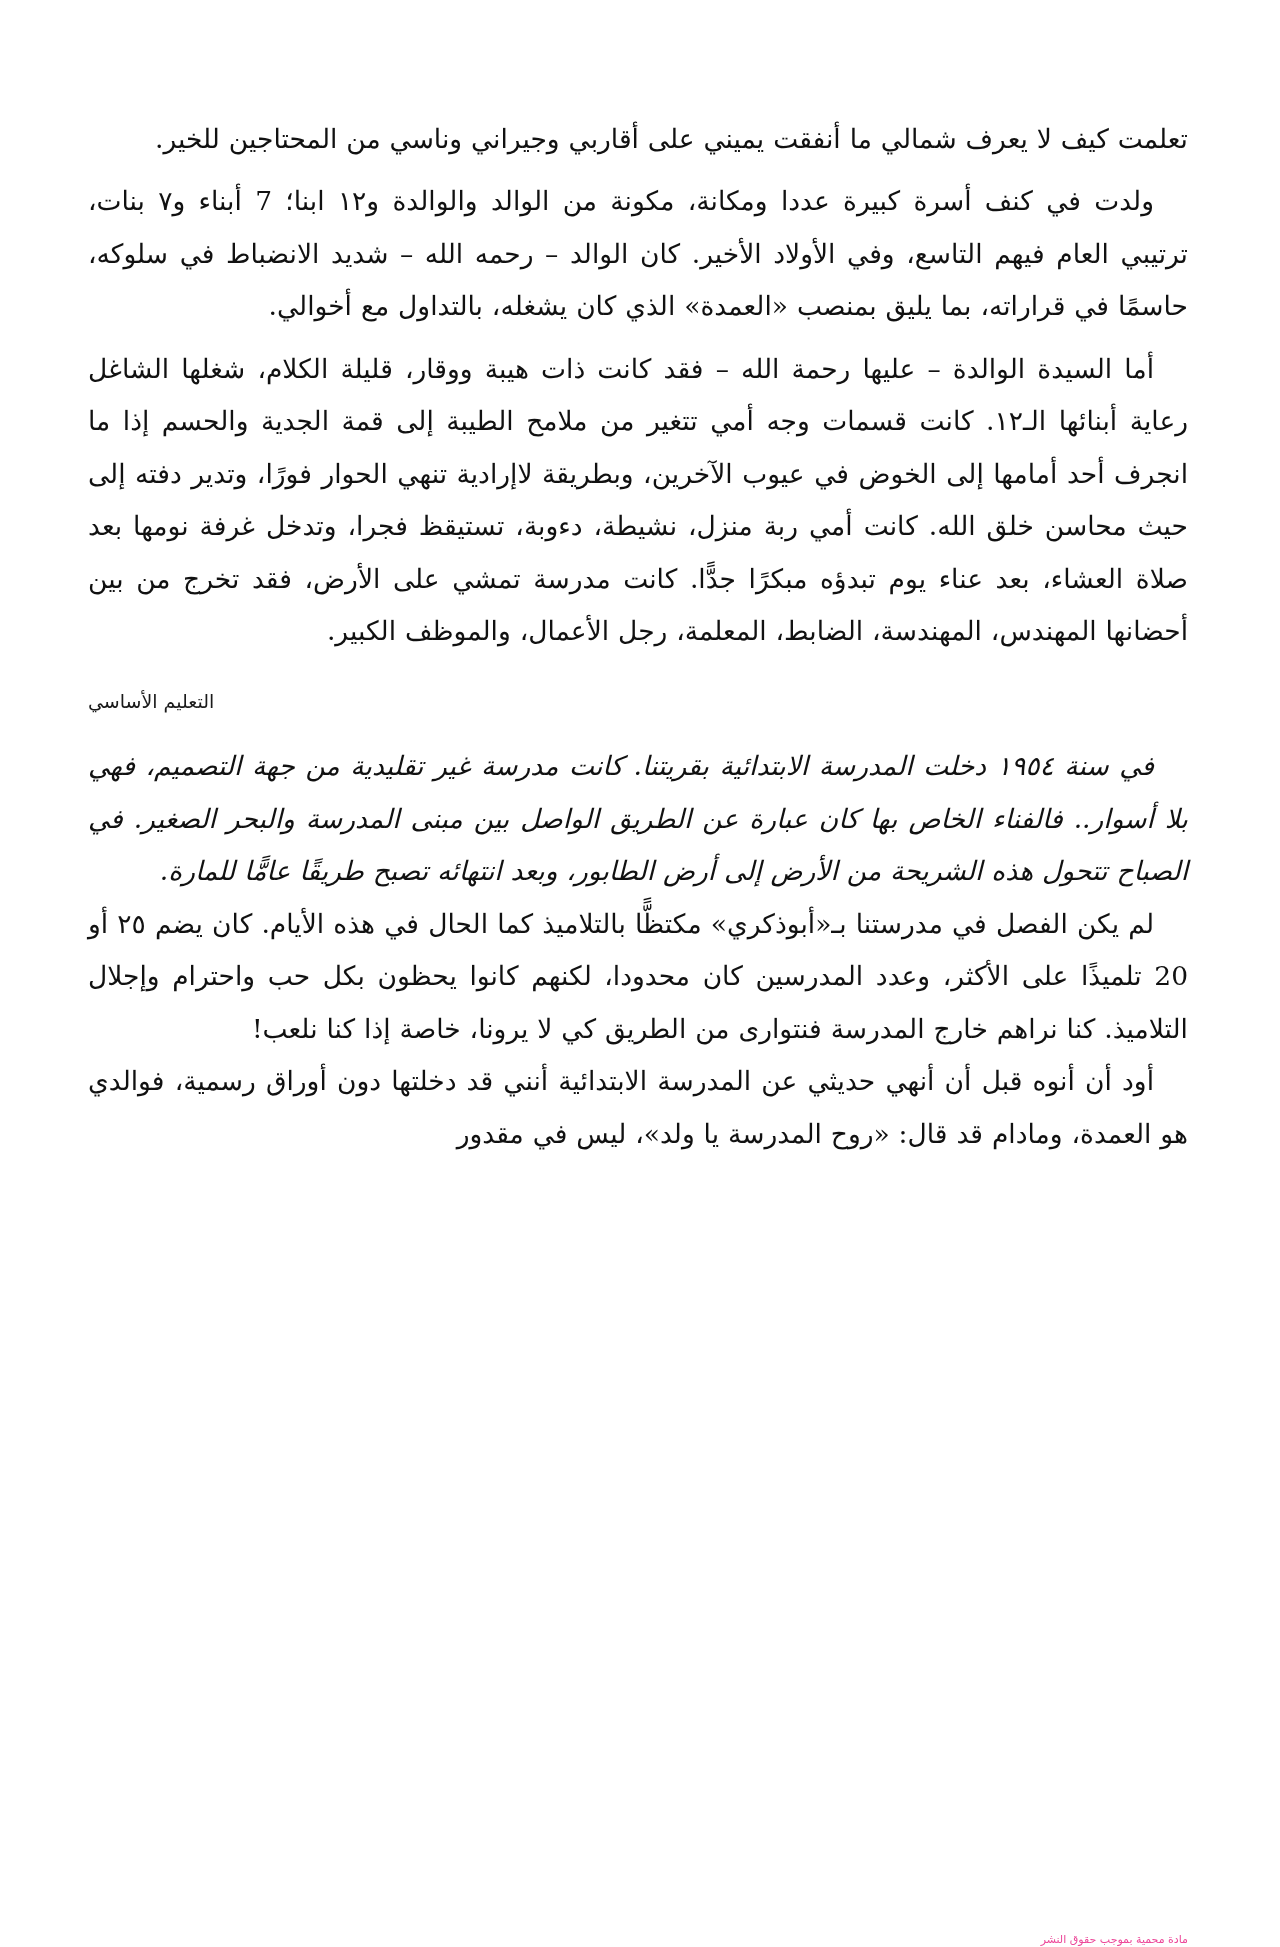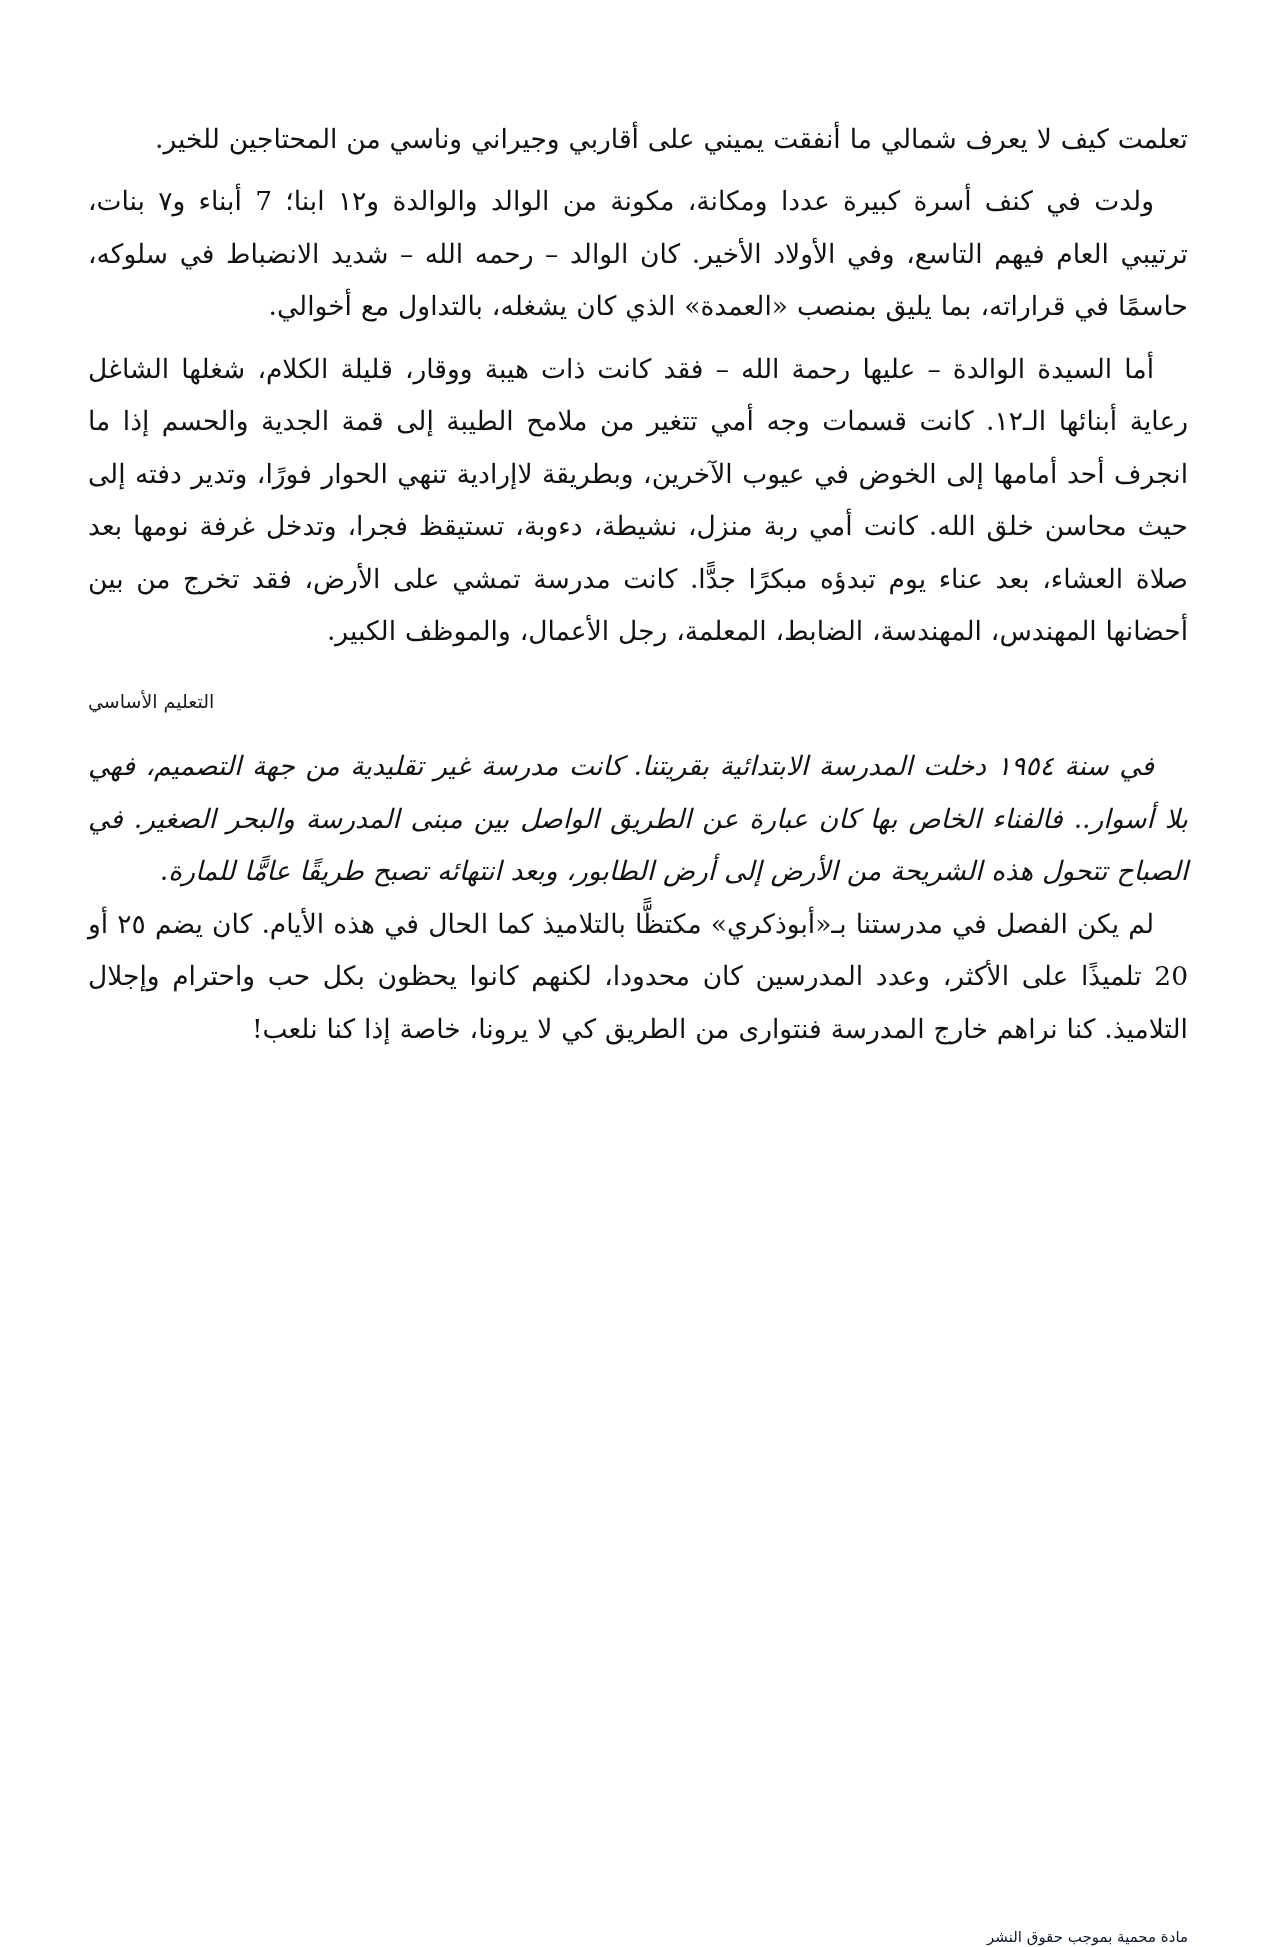--- a/index.html
+++ b/index.html
@@ -59,22 +59,22 @@
   
   p.body-par.after-heading {
     margin-top: 0;
     font-style: italic;
   }
   .footer-watermark {
     position: absolute;
     bottom: 18px;
     right: 92px;
     font-family: "DejaVu Sans", "Liberation Sans", sans-serif;
-    font-size: 15px;
-    color: #0f172a;
+    font-size: 11px;
+    color: #ec4899;
     letter-spacing: 0.6px;
     direction: rtl;
     white-space: nowrap;
     user-select: none;
   }
 </style>
 </head>
 <body>
 
 <div class="page">
@@ -87,18 +87,19 @@
 
     <p class="body-par indent gap-before">أما السيدة الوالدة – عليها رحمة الله – فقد كانت ذات هيبة ووقار، قليلة الكلام، شغلها الشاغل رعاية أبنائها الـ١٢. كانت قسمات وجه أمي تتغير من ملامح الطيبة إلى قمة الجدية والحسم إذا ما انجرف أحد أمامها إلى الخوض في عيوب الآخرين، وبطريقة لاإرادية تنهي الحوار فورًا، وتدير دفته إلى حيث محاسن خلق الله. كانت أمي ربة منزل، نشيطة، دءوبة، تستيقظ فجرا، وتدخل غرفة نومها بعد صلاة العشاء، بعد عناء يوم تبدؤه مبكرًا جدًّا. كانت مدرسة تمشي على الأرض، فقد تخرج من بين أحضانها المهندس، المهندسة، الضابط، المعلمة، رجل الأعمال، والموظف الكبير.</p>
 
     <h2 class="section-heading">التعليم الأساسي</h2>
 
     <p class="body-par indent after-heading">في سنة ١٩٥٤ دخلت المدرسة الابتدائية بقريتنا. كانت مدرسة غير تقليدية من جهة التصميم، فهي بلا أسوار.. فالفناء الخاص بها كان عبارة عن الطريق الواصل بين مبنى المدرسة والبحر الصغير. في الصباح تتحول هذه الشريحة من الأرض إلى أرض الطابور، وبعد انتهائه تصبح طريقًا عامًّا للمارة.</p>
 
 
     <p class="body-par indent">لم يكن الفصل في مدرستنا بـ«أبوذكري» مكتظًّا بالتلاميذ كما الحال في هذه الأيام. كان يضم ٢٥ أو 20 تلميذًا على الأكثر، وعدد المدرسين كان محدودا، لكنهم كانوا يحظون بكل حب واحترام وإجلال التلاميذ. كنا نراهم خارج المدرسة فنتوارى من الطريق كي لا يرونا، خاصة إذا كنا نلعب!</p>
 
+    <p class="body-par indent">أود أن أنوه قبل أن أنهي حديثي عن المدرسة الابتدائية أنني قد دخلتها دون أوراق رسمية، فوالدي هو العمدة، ومادام قد قال: «روح المدرسة يا ولد»، ليس في مقدور</p>
 
   </div>
 
   <div class="footer-watermark">مادة محمية بموجب حقوق النشر</div>
 
 </div>
 
 </body></html>

